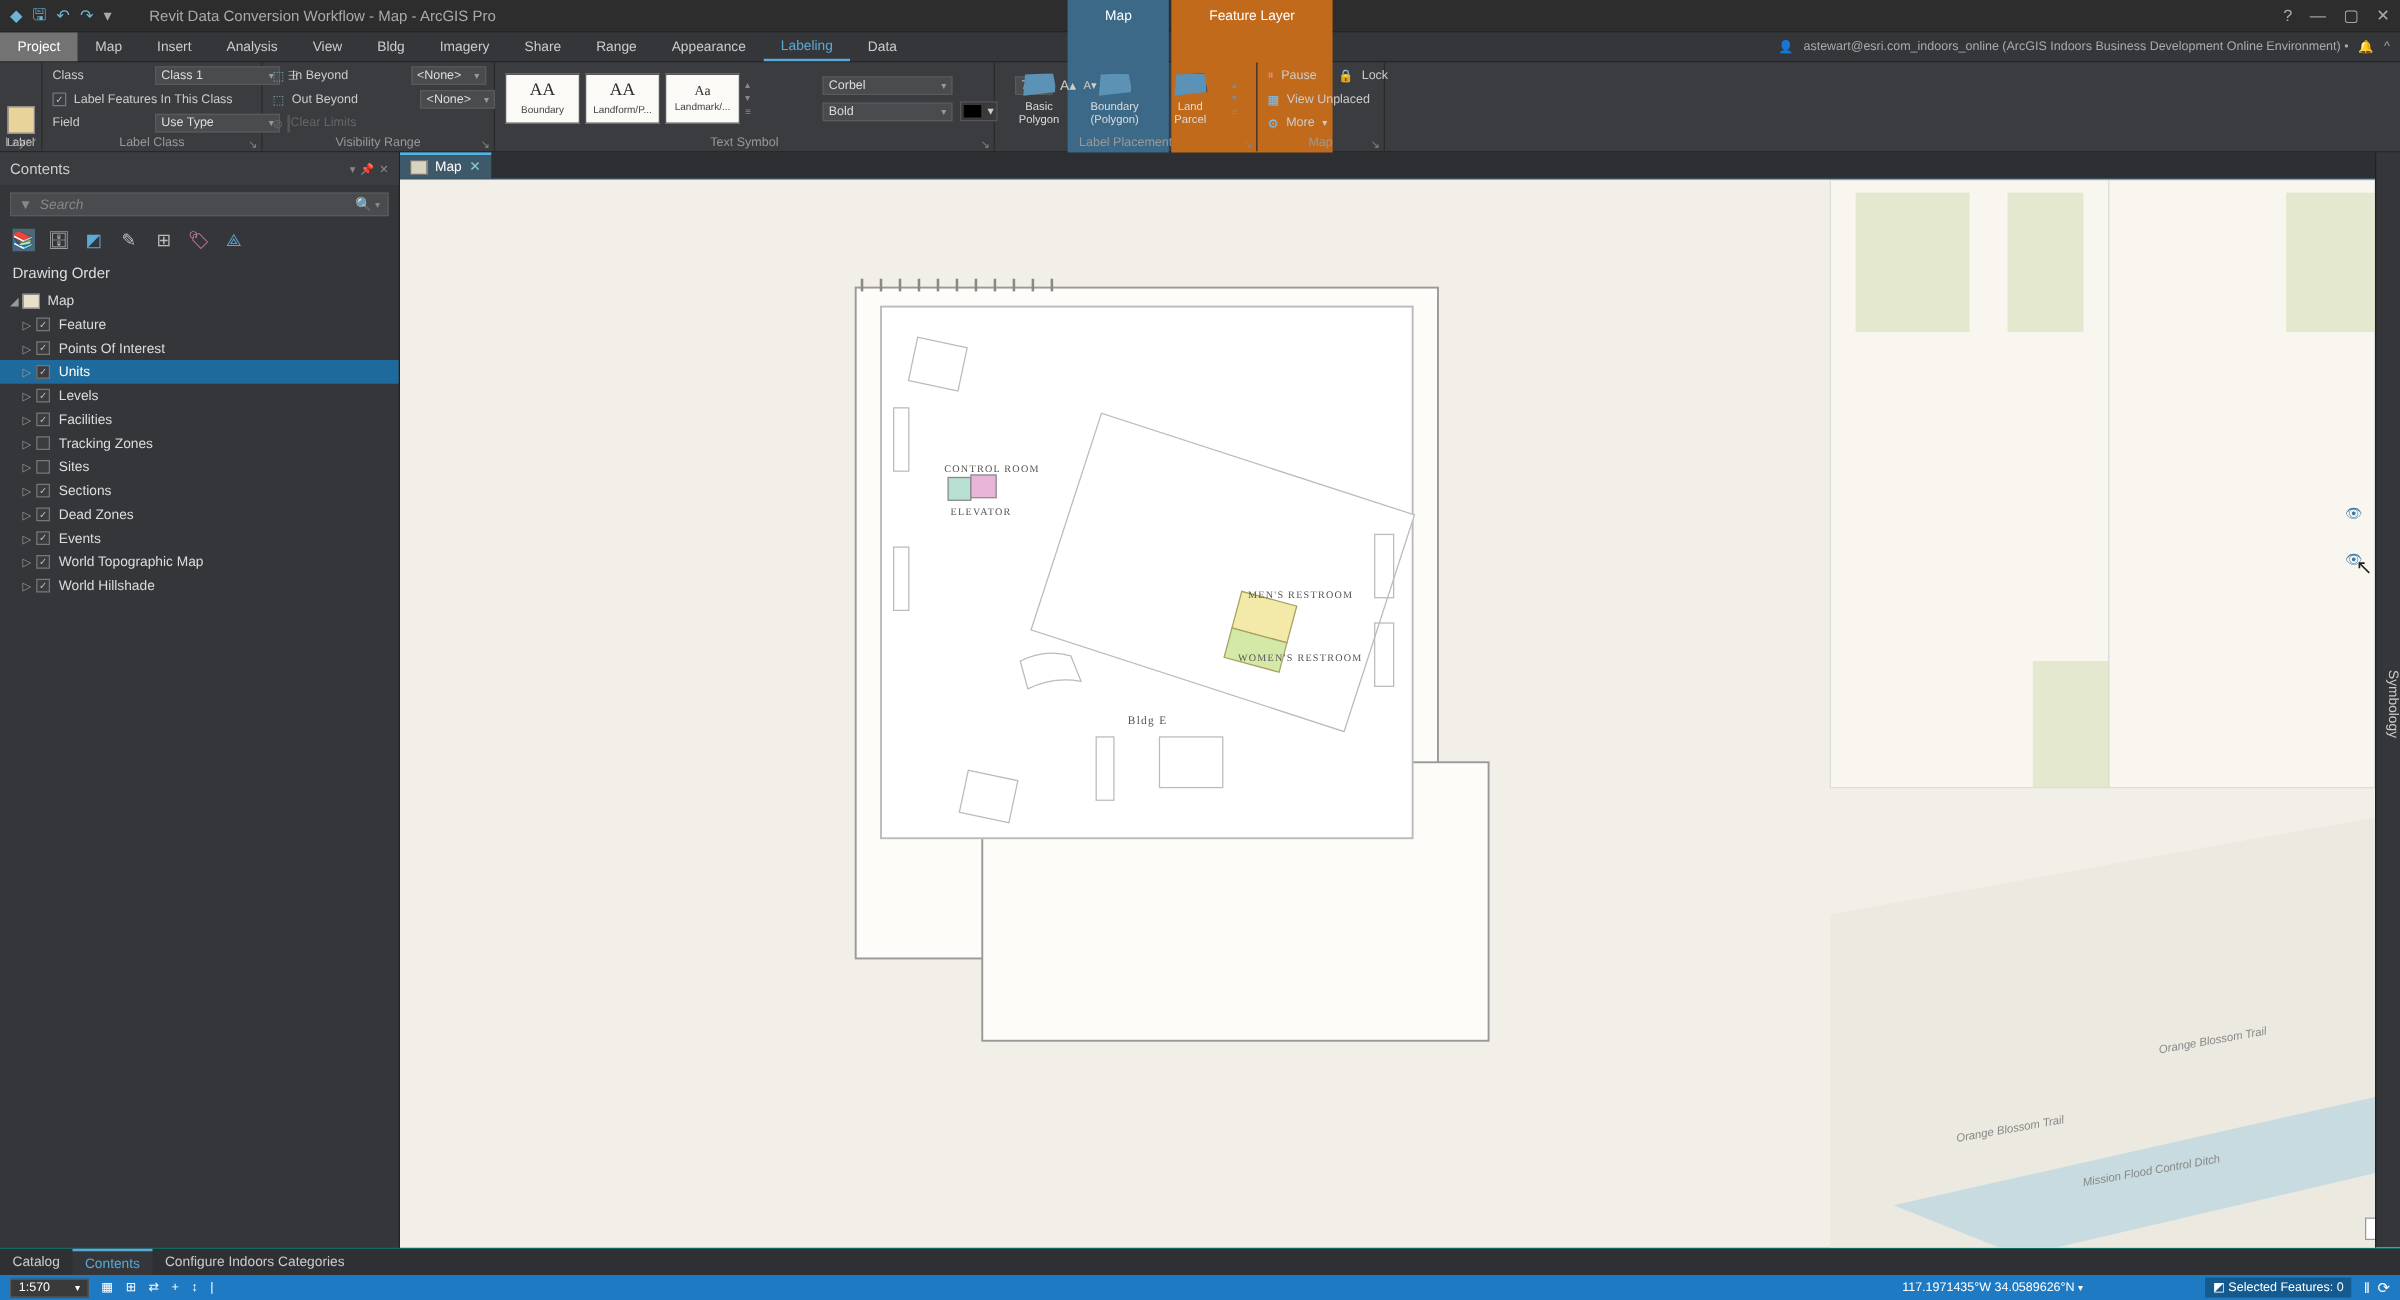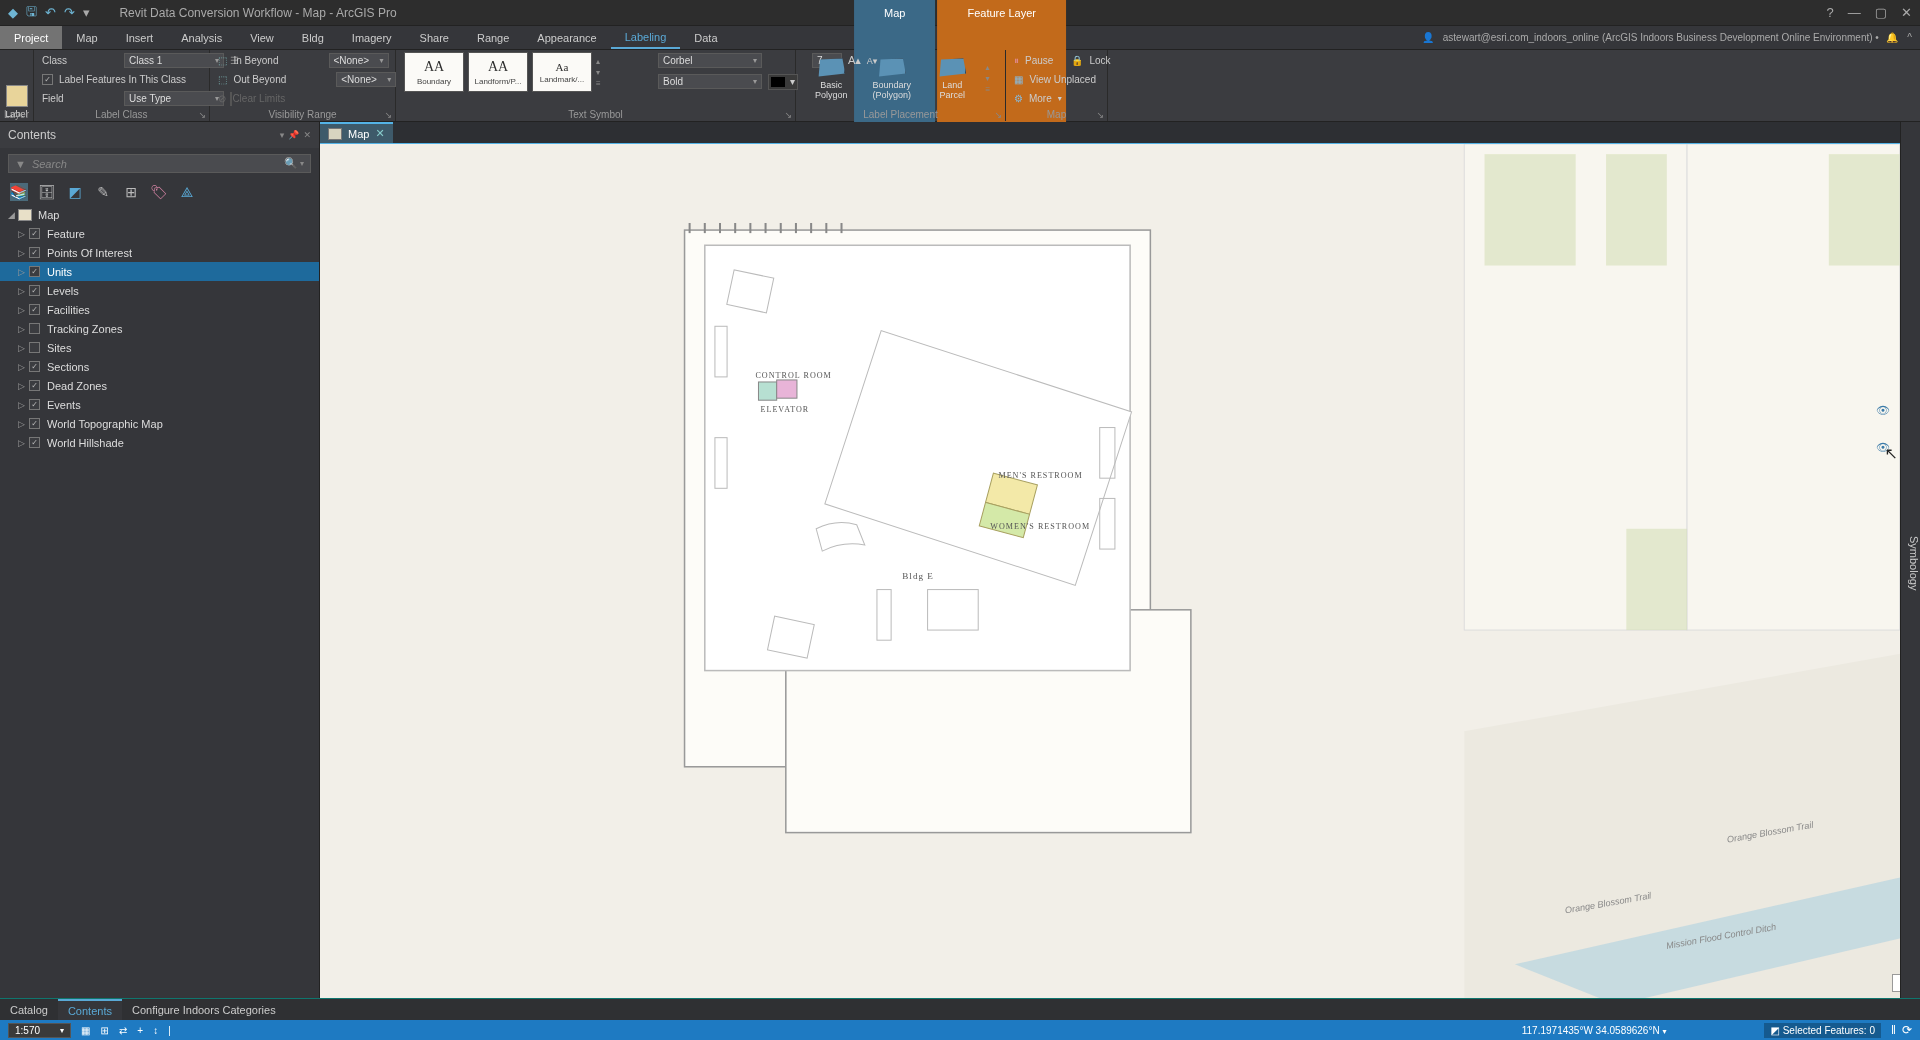--- a/index.html
+++ b/index.html
@@ -38,21 +38,21 @@
 .checkbox { width: 11px; height: 11px; border: 1px solid #777; display: inline-flex; align-items: center; justify-content: center; font-size: 8px; color: #bbb; background: #3b3c40; }
 .btn-icon { background: #6b4226; border: 1px solid #555; width: 14px; height: 14px; display: inline-block; }
 .disabled { color: #666; }
 .textstyle { display: flex; gap: 4px; align-items: center; }
 .ts-card { background: #fbfaf7; width: 60px; height: 40px; border: 1px solid #555; display: flex; flex-direction: column; align-items: center; justify-content: center; font-size: 9px; color: #222; }
 .ts-card .big { font-size: 14px; font-family: Georgia, serif; color: #2e2e2e; }
 .ts-card .cap { font-size: 8px; margin-top: 2px; color: #444; }
 .label-btn { display: flex; flex-direction: column; align-items: center; justify-content: center; width: 56px; padding: 4px; }
 .label-btn .poly { width: 28px; height: 20px; background: #5b92b5; border: 1px solid #345; clip-path: polygon(10% 10%, 90% 5%, 100% 80%, 5% 95%); margin-bottom: 2px; }
 .label-btn .cap { font-size: 9px; text-align: center; color: #ddd; line-height: 10px; }
-.rbody-row { display: flex; gap: 6px; align-items: flex-start; }
+.rbody-row { display: flex; gap: 6px; align-items: center; }
 
 
 .main { display: flex; height: calc(1040px - 26px - 24px - 72px - 20px - 22px); }
 .contents-pane { width: 320px; background: #35363a; border-right: 1px solid #222; display: flex; flex-direction: column; }
 .pane-header { height: 26px; display: flex; align-items: center; padding: 0 8px; background: #3b3c40; color: #ccc; font-size: 12px; justify-content: space-between; }
 .pane-header .ctrls { display: flex; gap: 4px; font-size: 9px; color: #888; }
 .search-row { padding: 6px 8px; }
 .search-row .search { background: #4a4b4f; border: 1px solid #5a5a5a; width: 100%; display: flex; align-items: center; padding: 2px 6px; color: #888; justify-content: space-between; }
 .toolbar { display: flex; gap: 10px; padding: 4px 10px; align-items: center; }
 .toolbar span { width: 18px; height: 18px; display: flex; align-items: center; justify-content: center; font-size: 14px; color: #bbb; }
@@ -316,20 +316,21 @@
     </div>
     <div class="toolbar">
       <span class="sel">📚</span>
       <span>🗄</span>
       <span style="color:#5aa9d6">◩</span>
       <span>✎</span>
       <span>⊞</span>
       <span style="color:#d8a">🏷</span>
       <span style="color:#5aa9d6">⟁</span>
     </div>
+    <div class="section-h">Drawing Order</div>
     <div class="tree">
       <div class="tree-item map-root">
         <span class="exp">◢</span>
           <span class="ico"></span>
           <span class="txt">Map</span>
       </div>
       <div id="tree-body">
           <div class="tree-item lvl2">
             <span class="exp">▷</span>
             <span class="checkbox chk">✓</span>

